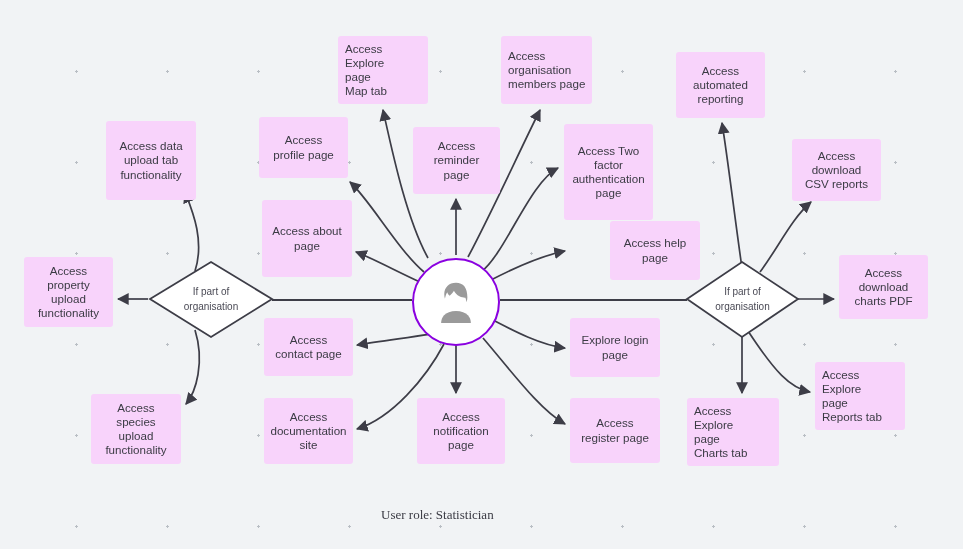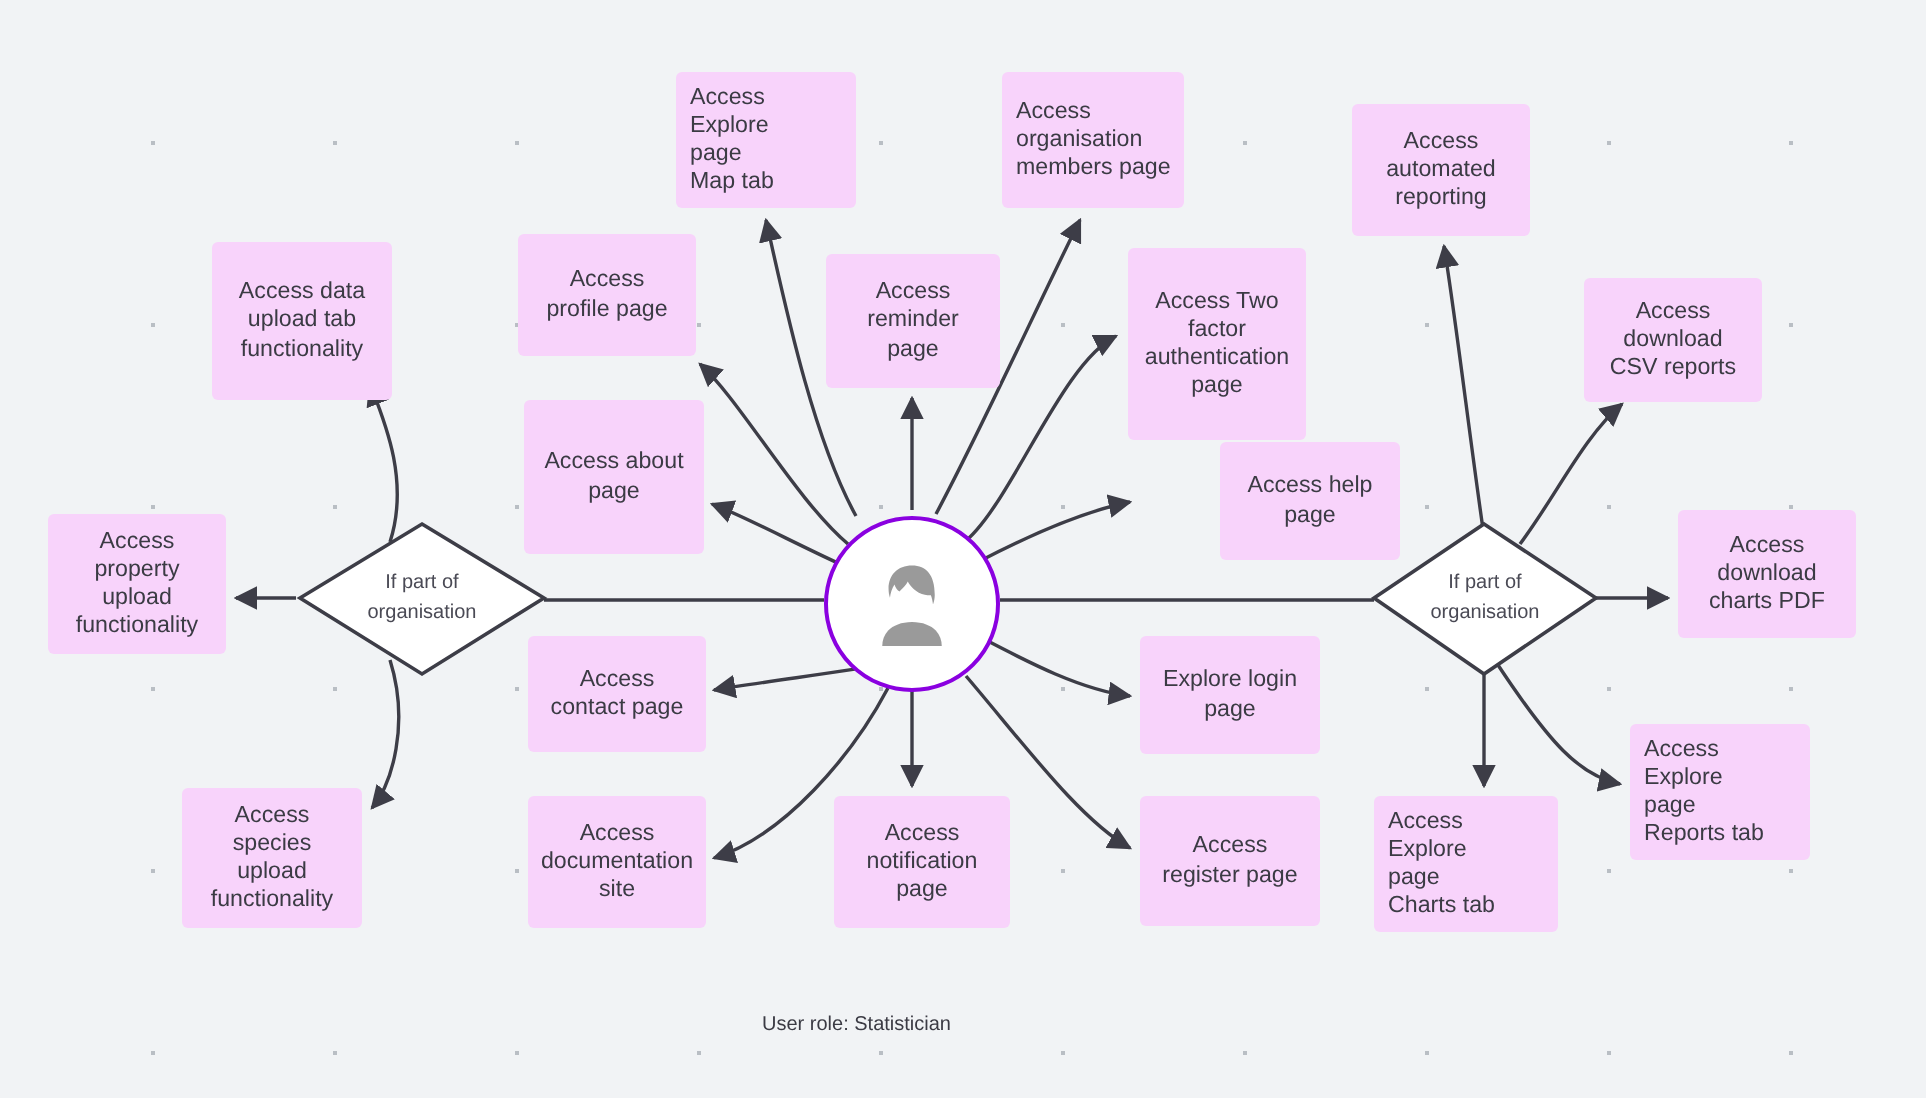--- a/index.html
+++ b/index.html
@@ -69,23 +69,24 @@
     border-radius: 50%;
     background: #ffffff;
     border: 2.4px solid #8a00e0;
     display: flex;
     align-items: center;
     justify-content: center;
     overflow: hidden;
   }
   #caption {
     position: absolute;
-    font-size: 10px;
+    font-size: 13px;
     color: #3b3b44;
     white-space: nowrap;
+    font-family: Liberation Serif, serif;
   }
 </style>
 </head>
 <body>
 
 <div id="canvas">
 
   <svg id="edges" viewBox="0 0 963 549">
     <defs>
       <marker id="arrow" viewBox="0 0 10 10" refX="9" refY="5" markerWidth="7" markerHeight="7" orient="auto-start-reverse">

